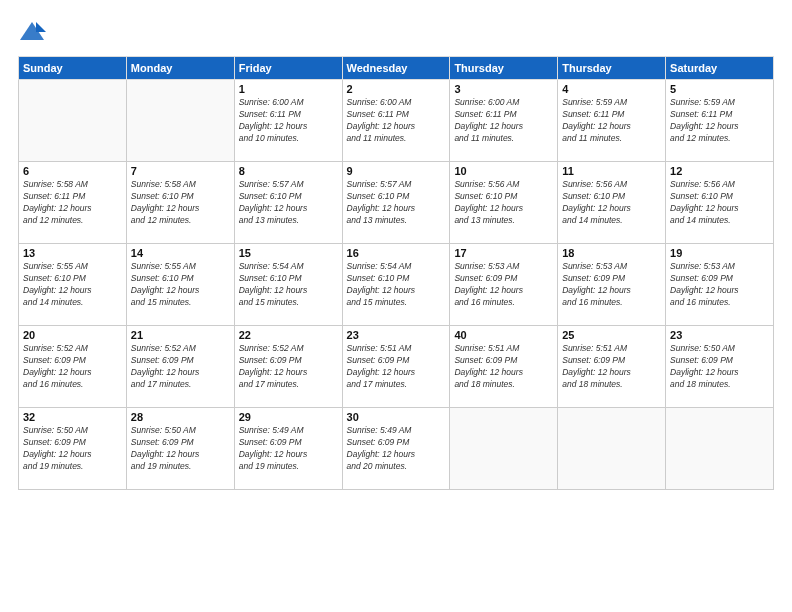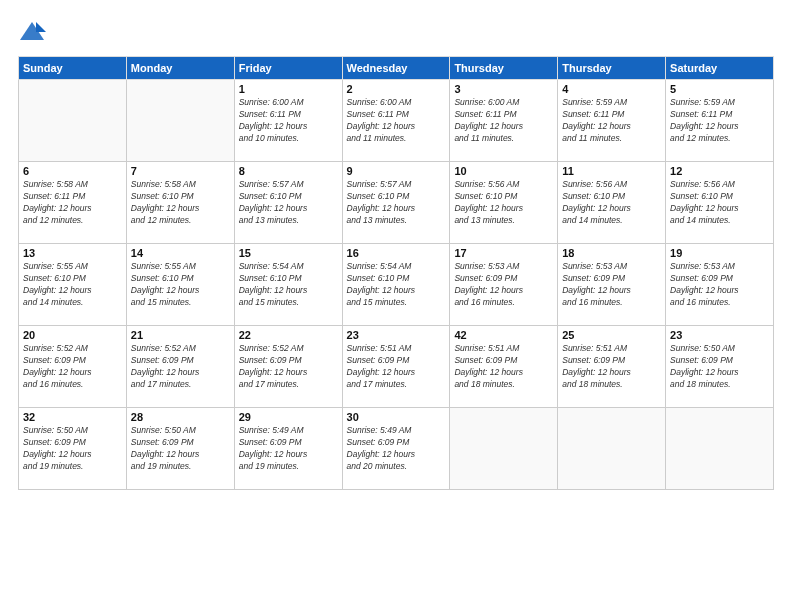--- a/index.html
+++ b/index.html
@@ -298,21 +298,21 @@
 and 17 minutes.</div>
           </td>
           <td>
             <span class="day-num">23</span>
             <div class="day-info" style="white-space: pre-line;">Sunrise: 5:51 AM
 Sunset: 6:09 PM
 Daylight: 12 hours
 and 17 minutes.</div>
           </td>
           <td>
-            <span class="day-num">42</span>
+            <span class="day-num">40</span>
             <div class="day-info" style="white-space: pre-line;">Sunrise: 5:51 AM
 Sunset: 6:09 PM
 Daylight: 12 hours
 and 18 minutes.</div>
           </td>
           <td>
             <span class="day-num">25</span>
             <div class="day-info" style="white-space: pre-line;">Sunrise: 5:51 AM
 Sunset: 6:09 PM
 Daylight: 12 hours

